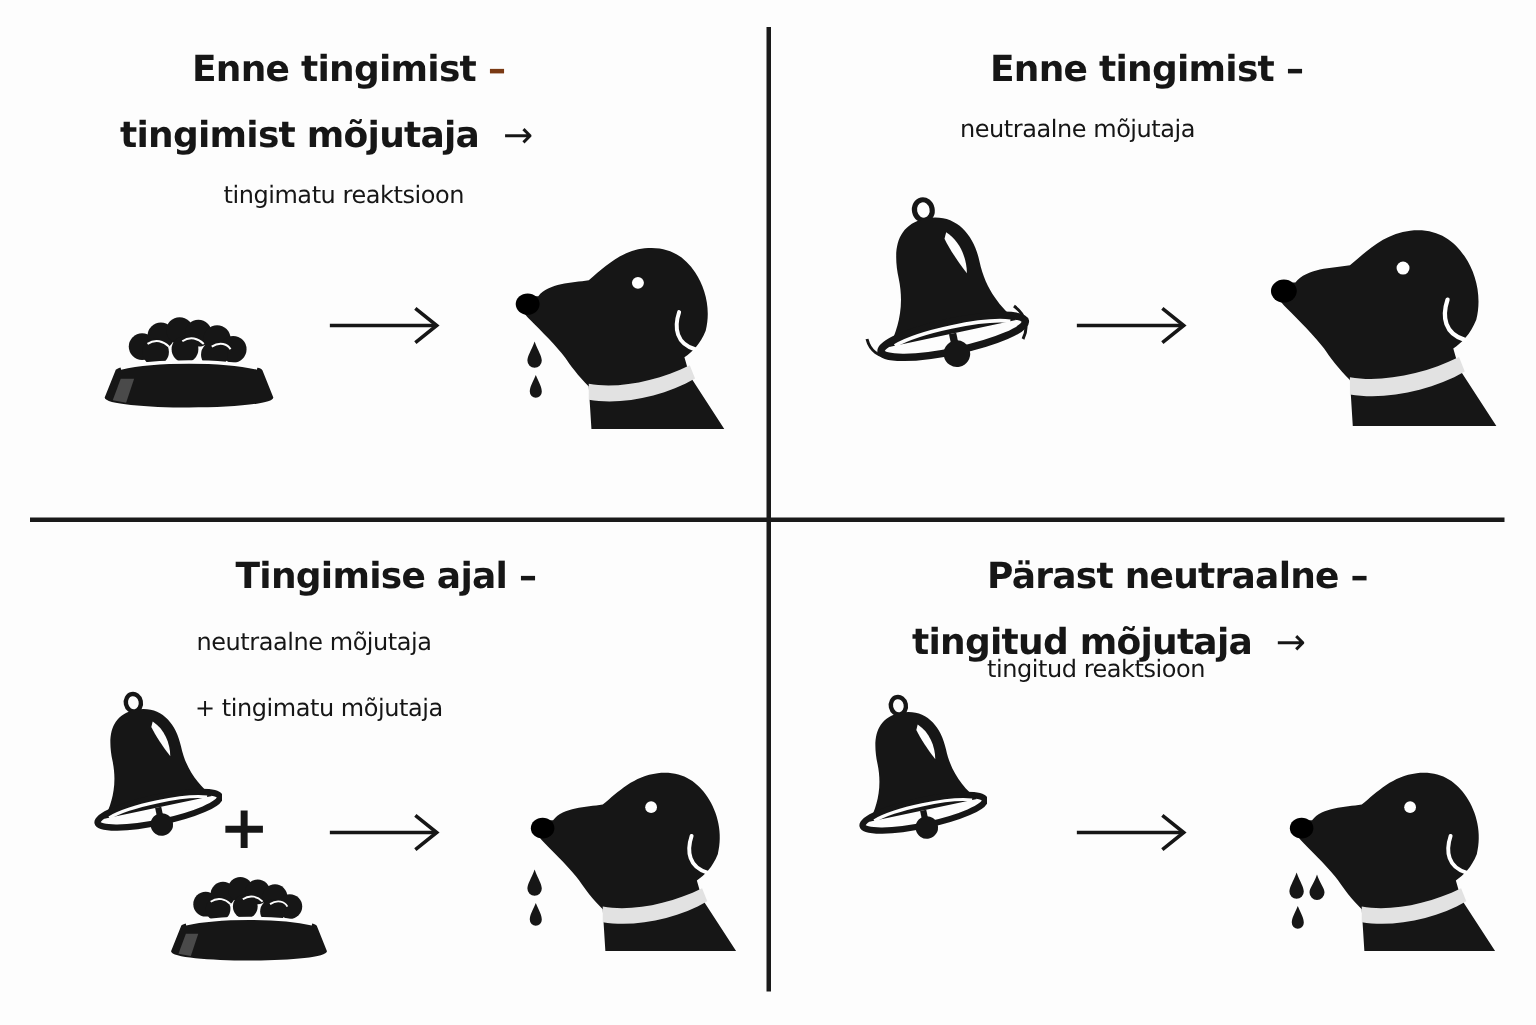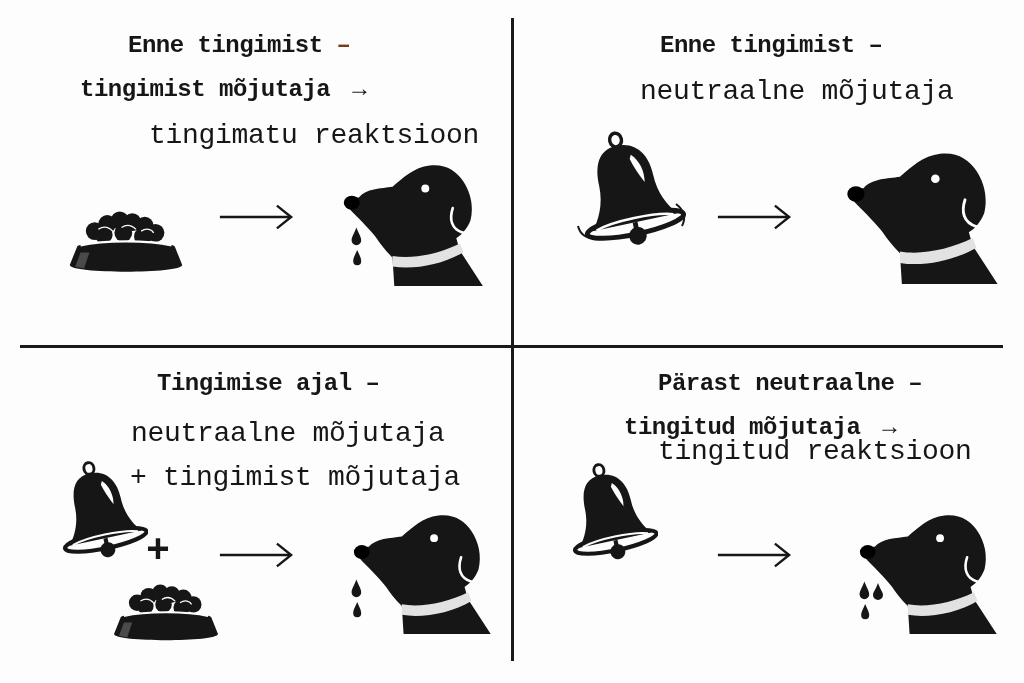--- a/index.html
+++ b/index.html
@@ -1,22 +1,22 @@
 <!DOCTYPE html>
 <html><head>
 <meta charset="utf-8">
 <style>
   * { margin: 0; padding: 0; box-sizing: border-box; }
   html, body { width: 1024px; height: 683px; background: #fdfdfd; overflow: hidden; }
   body { position: relative; font-family: "DejaVu Sans", "Liberation Sans", sans-serif; color: #161616; }
   .divider-v { position: absolute; left: 511px; top: 18px; width: 3px; height: 643px; background: #1a1a1a; }
   .divider-h { position: absolute; left: 20px; top: 345px; width: 983px; height: 3px; background: #1a1a1a; }
-  .caption { position: absolute; text-align: center; white-space: nowrap; line-height: 1; font-family: Liberation Mono, monospace; }
+  .caption { position: absolute; text-align: center; white-space: nowrap; line-height: 1; }
   .bold { font-weight: bold; font-size: 24px; letter-spacing: -0.5px; }
-  .reg { font-size: 28px; letter-spacing: -0.3px; }
+  .reg { font-size: 16px; letter-spacing: -0.3px; }
   .dash-accent { color: #7a3a14; }
   svg.icon { position: absolute; overflow: visible; }
 </style>
 </head>
 <body>
 
 <svg width="0" height="0" style="position:absolute">
   <defs>
     <symbol id="sym-dog" viewBox="0 0 160 140">
       <path d="M20 40 C28 30 45 30 58 28 C70 18 82 6 100 4 C118 2 130 10 138 22 C146 34 150 50 146 66 C142 76 136 82 130 86 L134 100 L160 140 L60 140 L58 108 C50 100 44 92 40 86 C34 78 22 66 14 58 C6 50 4 44 10 40 Z" fill="#161616"></path>
@@ -116,21 +116,21 @@
         <use href="#sym-dog"></use>
       </svg>
 </path></section>
 
 <section>
   <div class="caption bold" style="left:157px; top:372px;text-align:right;">
     <span>Tingimise ajal</span>
     <span>–</span>
   </div>
   <div class="caption reg" style="left:131px; top:420px;">neutraalne mõjutaja</div>
-  <div class="caption reg" style="left:130px; top:464px;">+ tingimist mõjutaja</div>
+  <div class="caption reg" style="left:130px; top:464px;">+ tingimatu mõjutaja</div>
   <svg class="icon" style="left:56px; top:460px;" width="92" height="100">
       <use href="#sym-bell"></use>
     </svg>
   <div class="caption" style="left:146px; top:532px; font-size:40px; font-weight:bold;">+</div>
   <svg class="icon" style="left:110px; top:578px;" width="112" height="66">
       <use href="#sym-bowl"></use>
     </svg>
   <svg class="icon" style="left:218px; top:540px;" width="76" height="30">
       <use href="#sym-arrow"></use>
     </svg>
@@ -140,21 +140,21 @@
   <svg class="icon" style="left:350px; top:576px;" width="16" height="44">
       <use href="#sym-drops"></use>
     </svg>
 </section>
 
 <section>
   <div class="caption bold" style="left:658px; top:372px;">
     <span>Pärast neutraalne</span>
     <span>–</span>
   </div>
-  <div class="caption bold" style="left:624px; top:416px;text-align:right;">
+  <div class="caption bold" style="left:608px; top:416px;text-align:right;">
     <span>tingitud mõjutaja</span>
     <span style="font-weight:normal; margin-left:8px;">→</span>
   </div>
   <div class="caption reg" style="left:658px; top:438px;">tingitud reaktsioon</div>
   <svg class="icon" style="left:566px; top:462px;" width="92" height="100">
       <use href="#sym-bell"></use>
     </svg>
   <svg class="icon" style="left:716px; top:540px;" width="76" height="30">
       <use href="#sym-arrow"></use>
     </svg>

